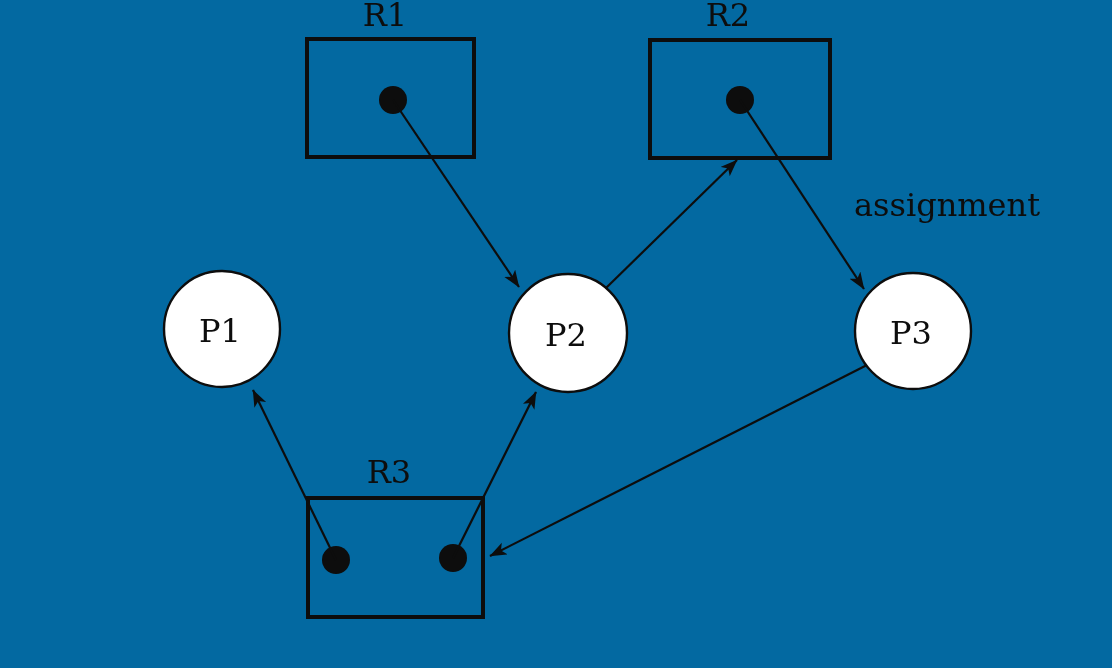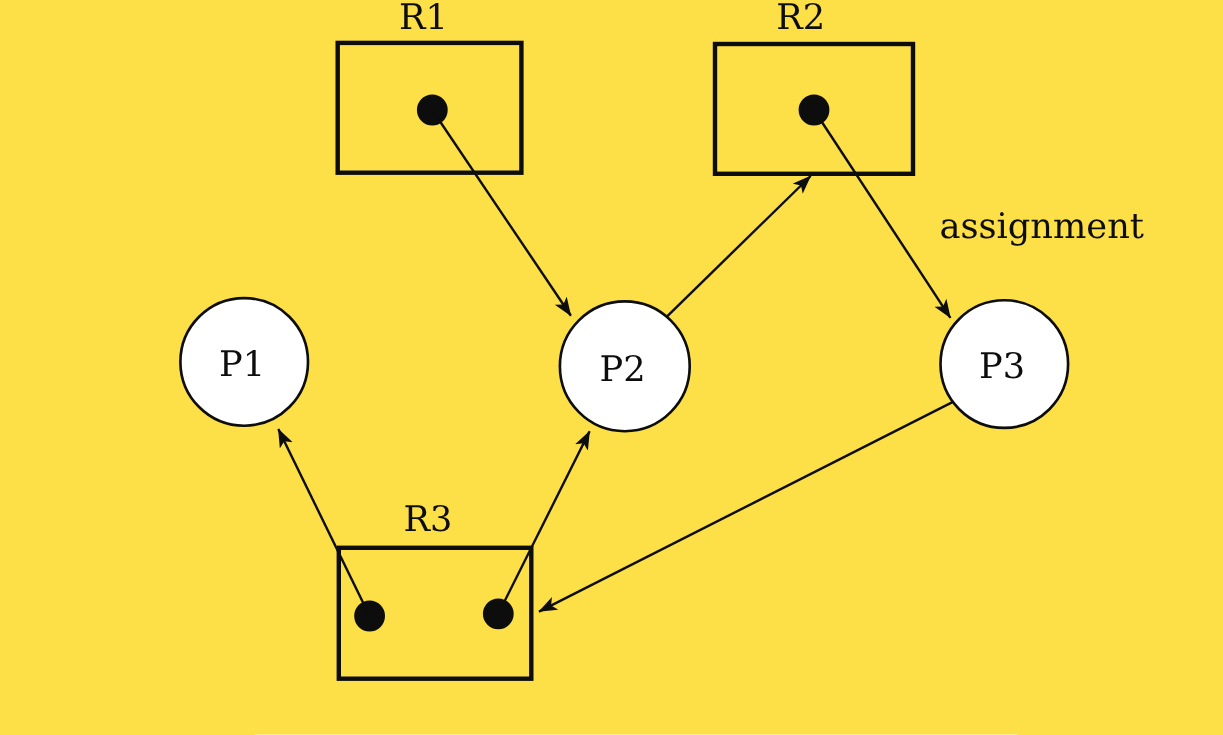--- a/index.html
+++ b/index.html
@@ -4,21 +4,21 @@
 <style>
   html, body {
     margin: 0;
     padding: 0;
     background: #ffffff;
   }
   #stage {
     position: relative;
     width: 1112px;
     height: 668px;
-    background: #fde047;
+    background: #0369a1;
     overflow: hidden;
   }
   svg {
     position: absolute;
     left: 0;
     top: 0;
     display: block;
   }
   .lbl {
     font-family: "DejaVu Serif", "Liberation Serif", serif;

